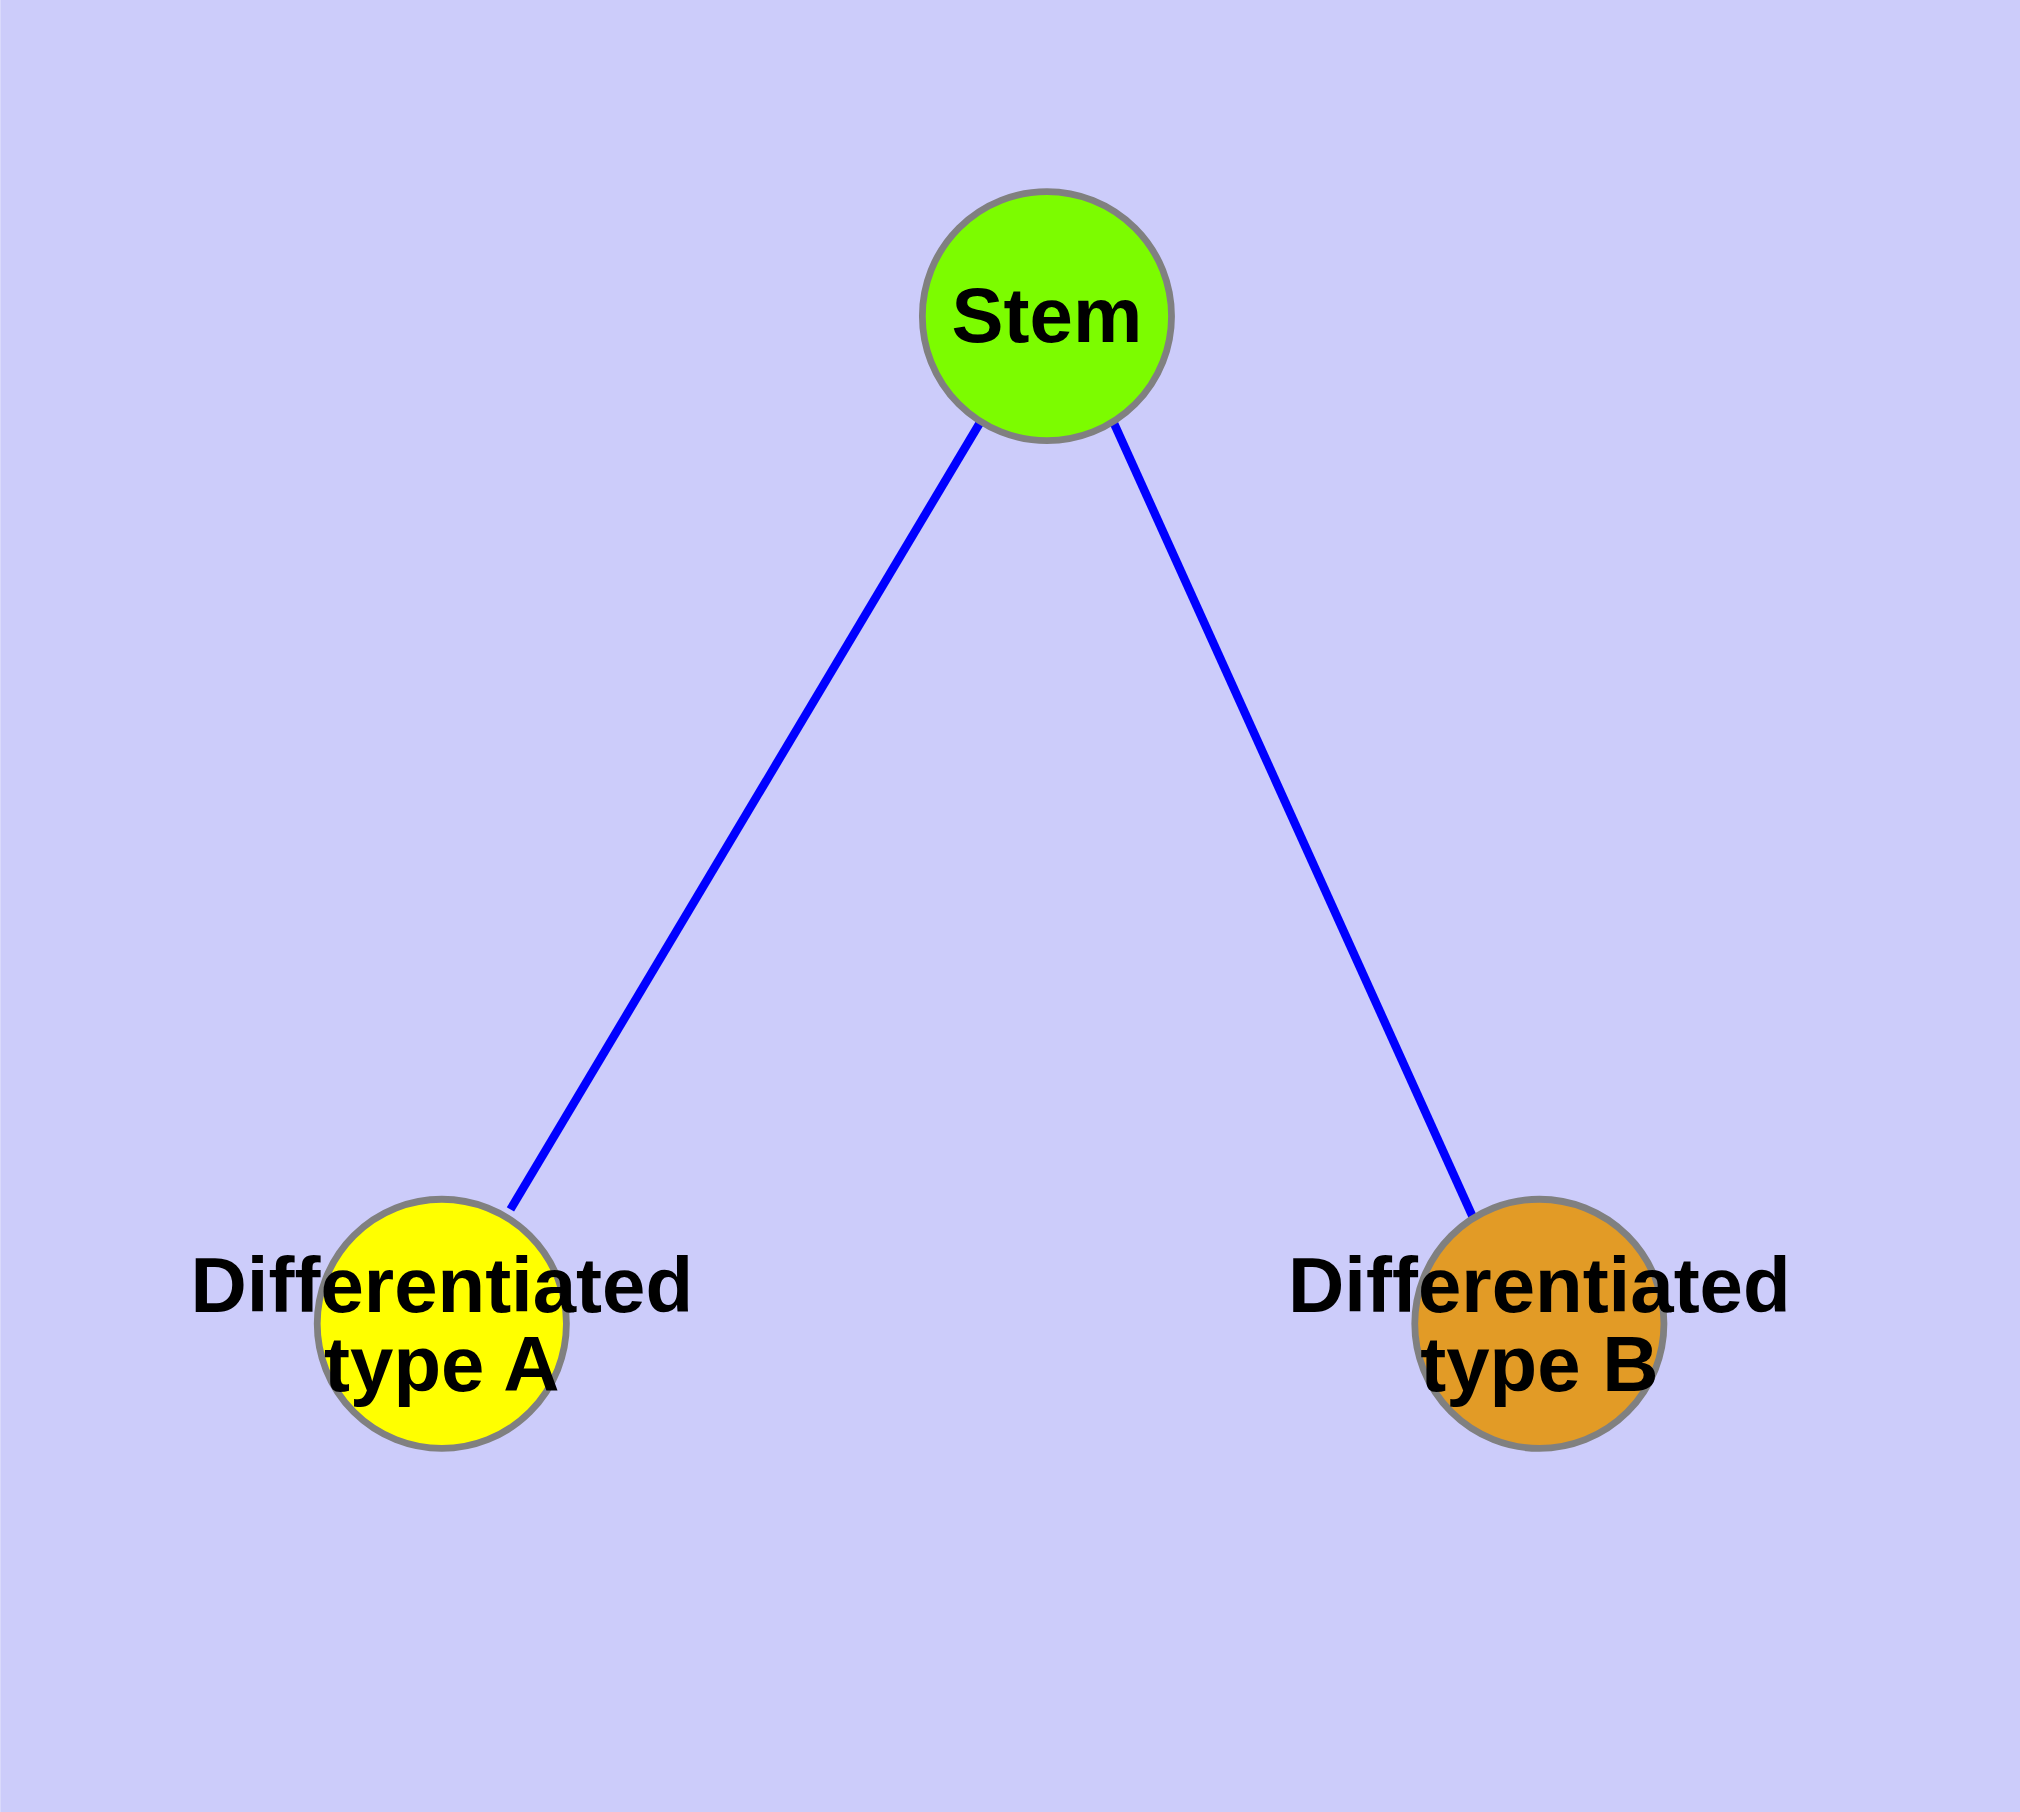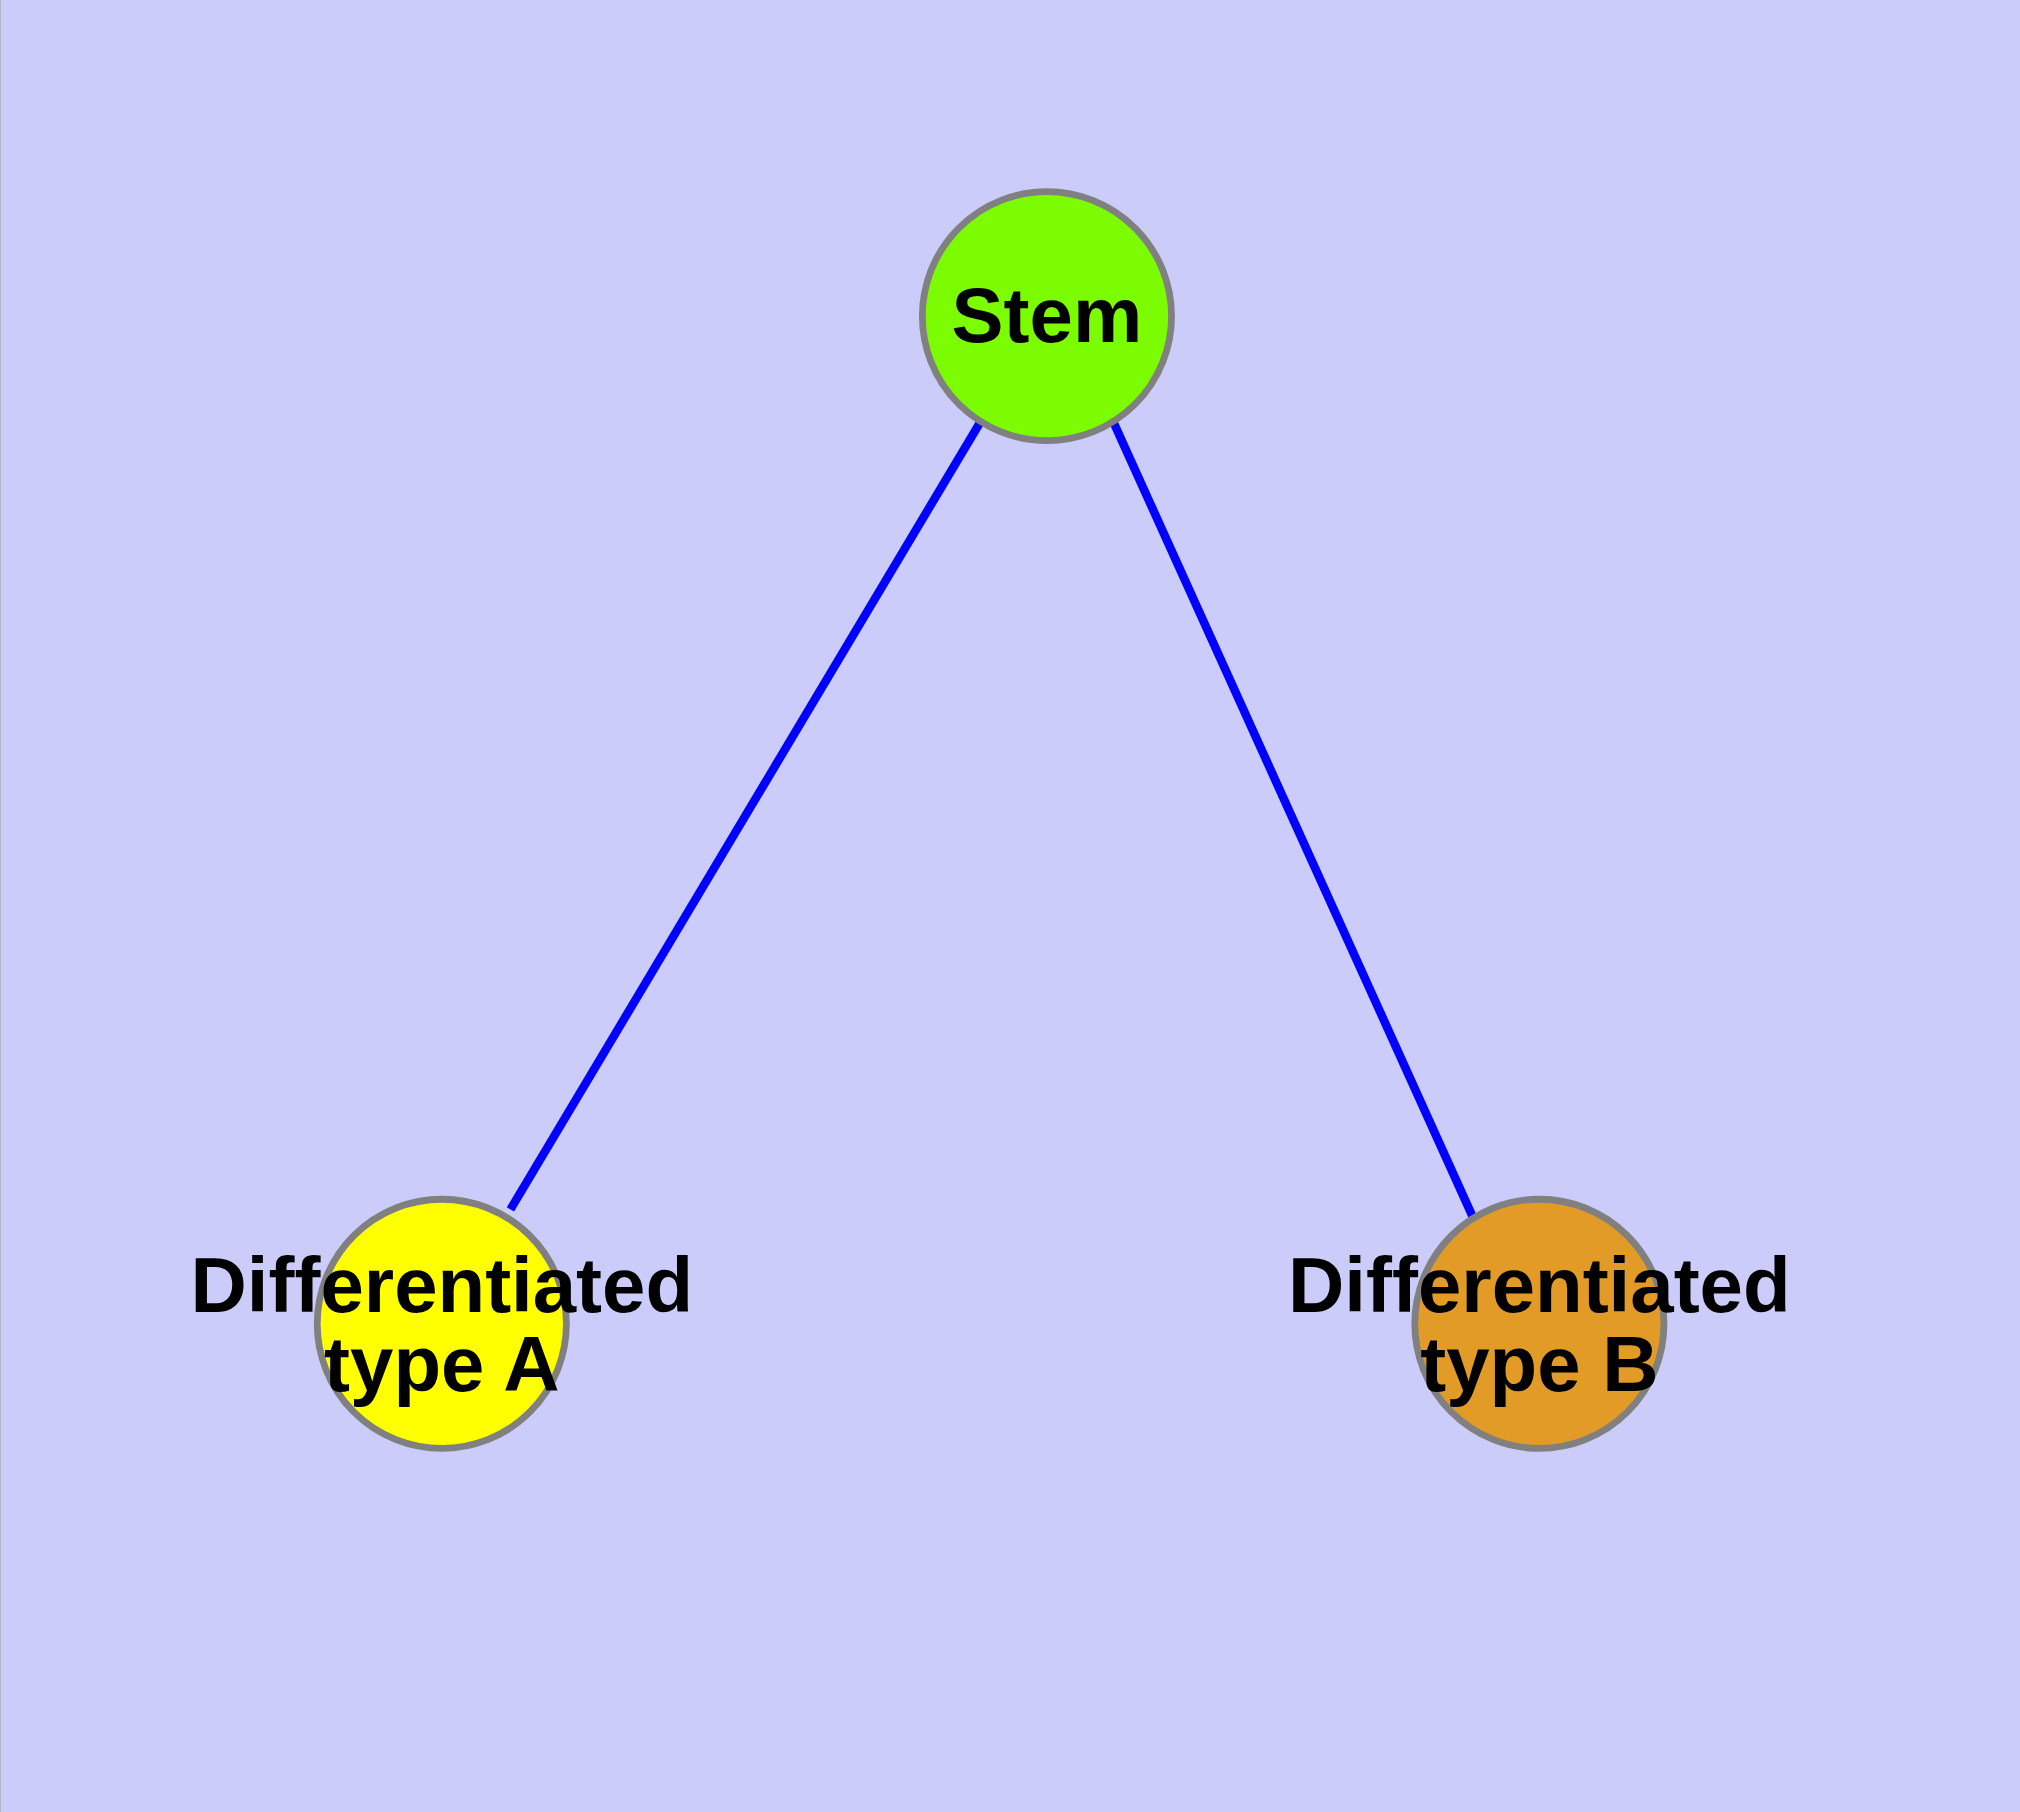--- a/index.html
+++ b/index.html
@@ -9,21 +9,21 @@
     background: #ccccfa;
   }
   body {
     font-family: "Liberation Sans", sans-serif;
   }
   #canvas-wrap {
     position: relative;
     width: 2021px;
     height: 1812px;
     overflow: hidden;
-    background: #4d7c0f;
+    background: #ffffff;
   }
   #graph-svg {
     position: absolute;
     top: 0;
     left: 0;
     width: 2021px;
     height: 1812px;
     display: block;
   }
   .node-label {

